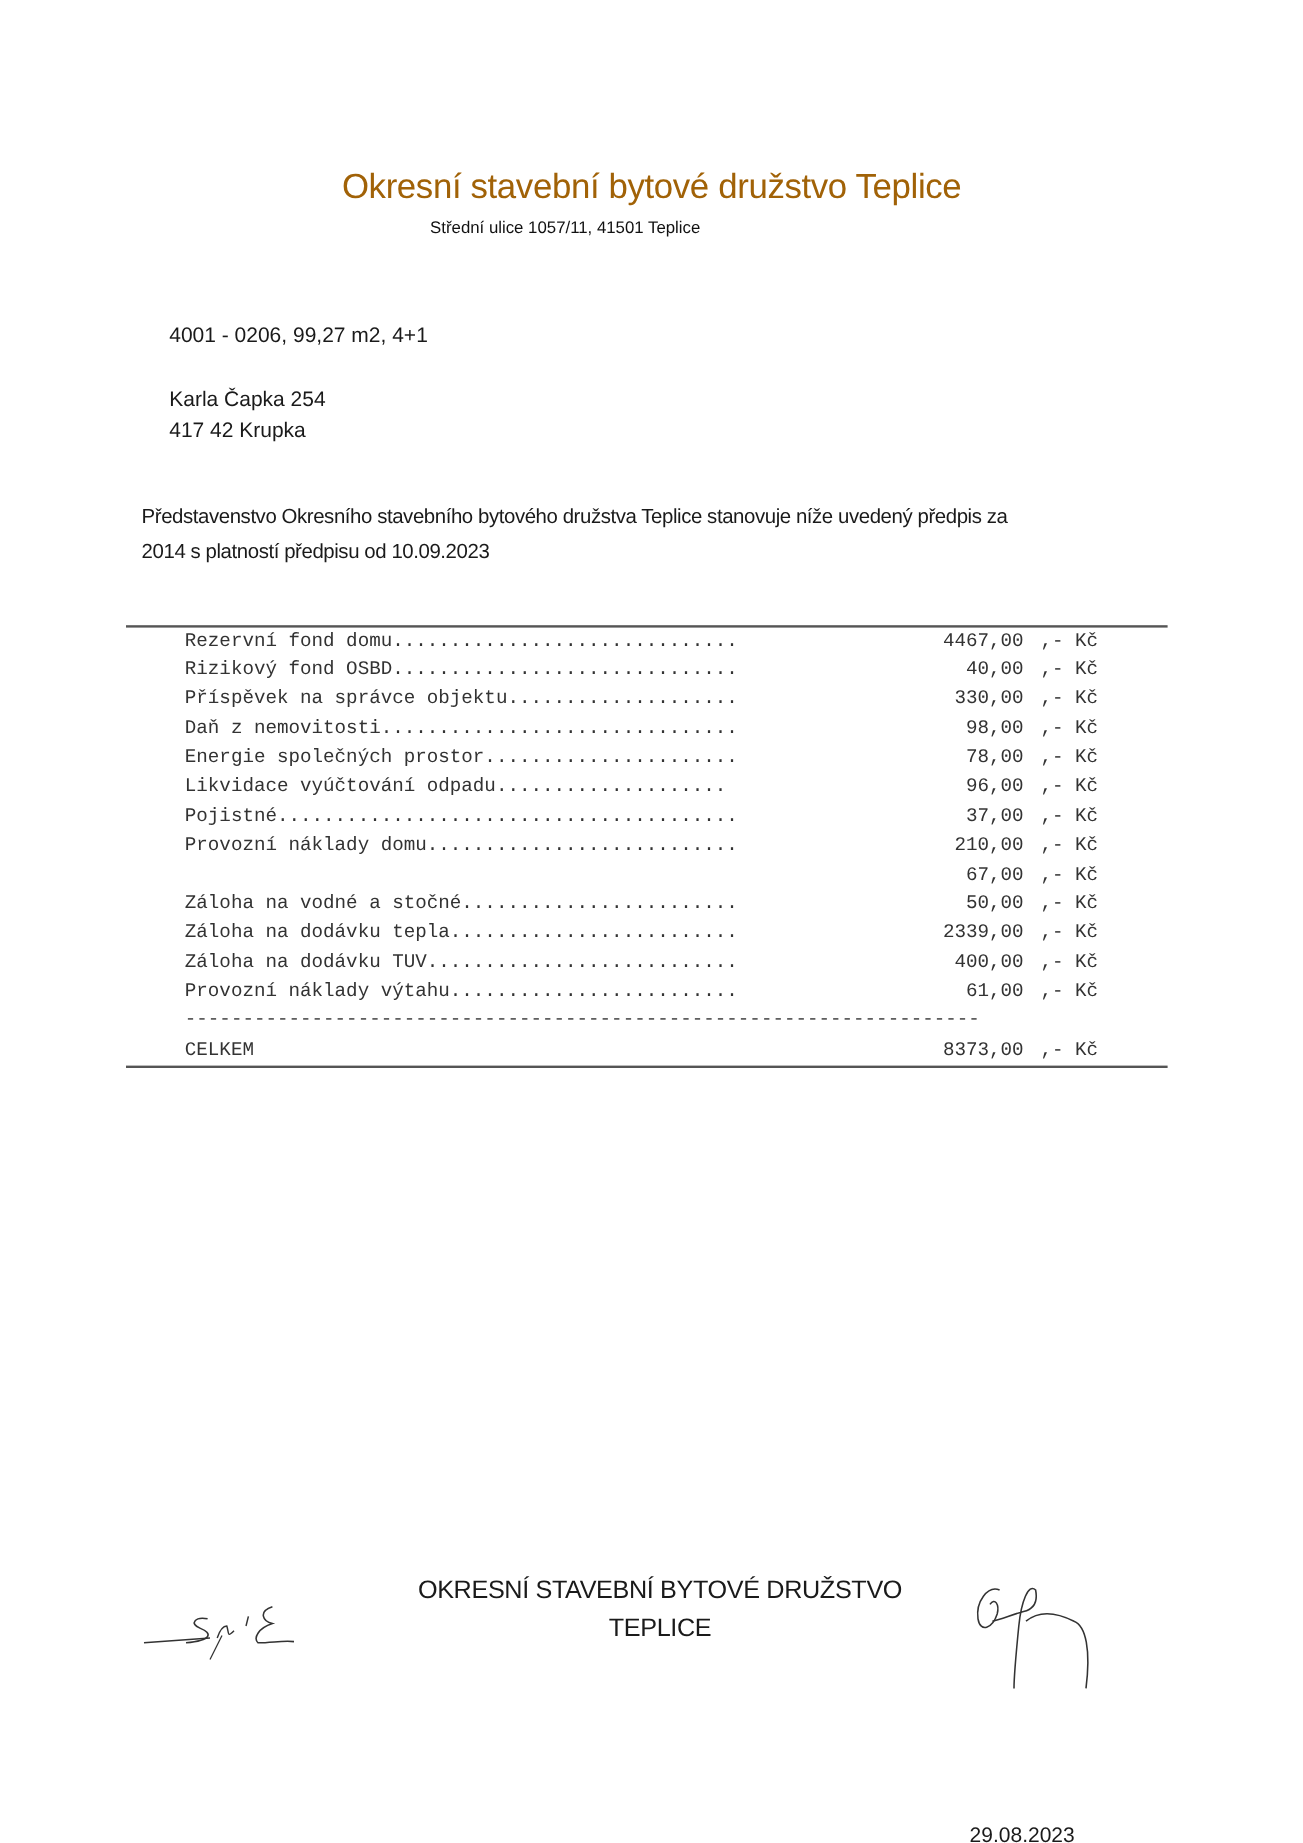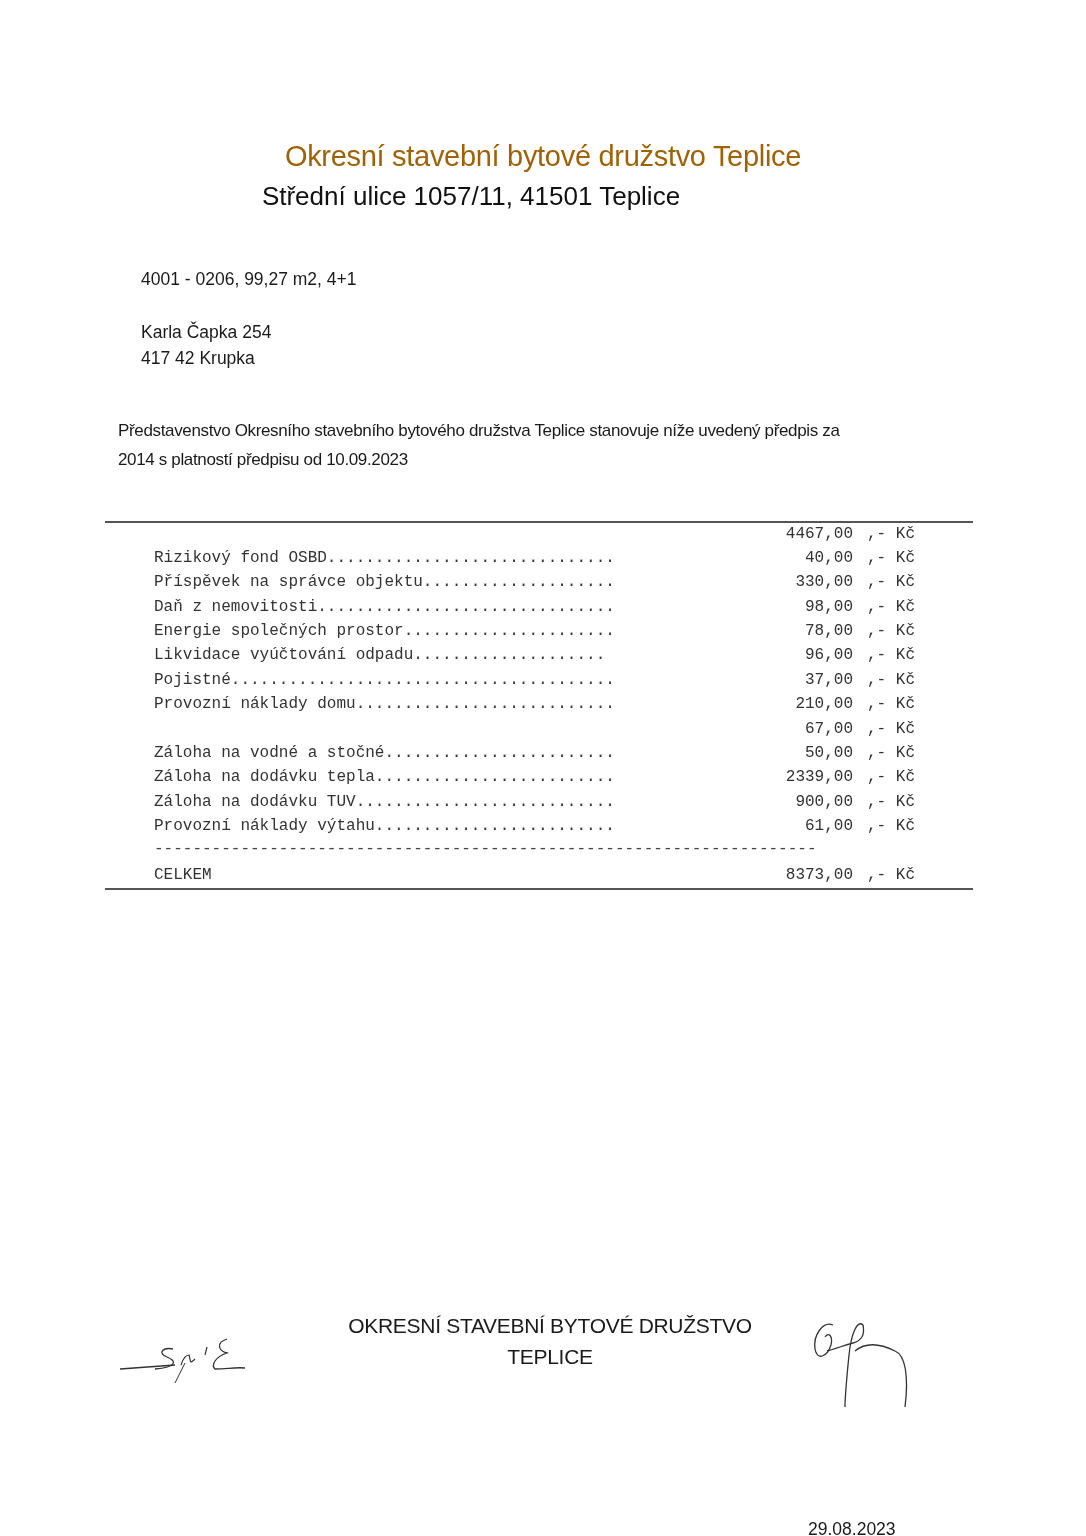--- a/index.html
+++ b/index.html
@@ -1,20 +1,20 @@
 <!DOCTYPE html>
 <html><head>
 <meta charset="utf-8">
 <style>
   html, body { margin: 0; padding: 0; background: #ffffff; }
   body { width: 1086px; height: 1536px; position: relative; overflow: hidden; color: #1a1a1a; }
   .sans { font-family: "Liberation Sans", "DejaVu Sans", sans-serif; }
   .mono { font-family: "Liberation Mono", "DejaVu Sans Mono", monospace; }
   .title { position: absolute; left: 0; width: 1086px; top: 140px; text-align: center; font-size: 29px; letter-spacing: -0.3px; color: #a16207; }
-  .subtitle { position: absolute; left: 0; width: 942px; top: 181px; text-align: center; font-size: 26px; color: #111; }
+  .subtitle { position: absolute; left: 0; width: 942px; top: 181px; text-align: center; font-size: 14px; color: #111; }
   .unit-line { position: absolute; left: 141px; top: 269px; font-size: 17.5px; }
   .addr { position: absolute; left: 141px; top: 319px; font-size: 17.5px; line-height: 26px; }
   .intro { position: absolute; left: 118px; top: 416px; width: 870px; font-size: 17px; line-height: 29px; letter-spacing: -0.35px; }
   .table { position: absolute; left: 105px; top: 521px; width: 868px; }
   .rule { height: 1.5px; background: #555; width: 868px; }
   .row { position: relative; height: 24.4px; font-size: 16px; color: #333; white-space: pre; }
   .row .label { position: absolute; left: 49px; top: 2px; }
   .row .amount { position: absolute; right: 120px; top: 2px; text-align: right; }
   .row .currency { position: absolute; left: 762px; top: 2px; }
   .dash-row { position: relative; height: 24.4px; font-size: 16px; color: #444; white-space: pre; }
@@ -39,32 +39,32 @@
   </div>
 
   <div class="intro sans">
     <div>Představenstvo Okresního stavebního bytového družstva Teplice stanovuje níže uvedený předpis za</div>
     <div>2014 s platností předpisu od  10.09.2023</div>
   </div>
 
   <div class="table mono">
     <div class="rule"></div>
     <div id="fee-rows">
-        <div class="row"><span class="amount">4467,00</span><span class="currency">,- Kč</span></div>
+        <div class="row"><span class="label">Rezervní fond domu..............................</span><span class="amount">4467,00</span><span class="currency">,- Kč</span></div>
         <div class="row"><span class="label">Rizikový fond OSBD..............................</span><span class="amount">40,00</span><span class="currency">,- Kč</span></div>
         <div class="row"><span class="label">Příspěvek na správce objektu....................</span><span class="amount">330,00</span><span class="currency">,- Kč</span></div>
         <div class="row"><span class="label">Daň z nemovitosti...............................</span><span class="amount">98,00</span><span class="currency">,- Kč</span></div>
         <div class="row"><span class="label">Energie společných prostor......................</span><span class="amount">78,00</span><span class="currency">,- Kč</span></div>
         <div class="row"><span class="label">Likvidace vyúčtování odpadu....................</span><span class="amount">96,00</span><span class="currency">,- Kč</span></div>
         <div class="row"><span class="label">Pojistné........................................</span><span class="amount">37,00</span><span class="currency">,- Kč</span></div>
         <div class="row"><span class="label">Provozní náklady domu...........................</span><span class="amount">210,00</span><span class="currency">,- Kč</span></div>
         <div class="row"><span class="amount">67,00</span><span class="currency">,- Kč</span></div>
         <div class="row"><span class="label">Záloha na vodné a stočné........................</span><span class="amount">50,00</span><span class="currency">,- Kč</span></div>
         <div class="row"><span class="label">Záloha na dodávku tepla.........................</span><span class="amount">2339,00</span><span class="currency">,- Kč</span></div>
-        <div class="row"><span class="label">Záloha na dodávku TUV...........................</span><span class="amount">900,00</span><span class="currency">,- Kč</span></div>
+        <div class="row"><span class="label">Záloha na dodávku TUV...........................</span><span class="amount">400,00</span><span class="currency">,- Kč</span></div>
         <div class="row"><span class="label">Provozní náklady výtahu.........................</span><span class="amount">61,00</span><span class="currency">,- Kč</span></div>
       </div>
     <div class="dash-row">
       <span>---------------------------------------------------------------------</span>
     </div>
     <div class="row">
       <span class="label">CELKEM</span>
       <span class="amount">8373,00</span>
       <span class="currency">,- Kč</span>
     </div>

